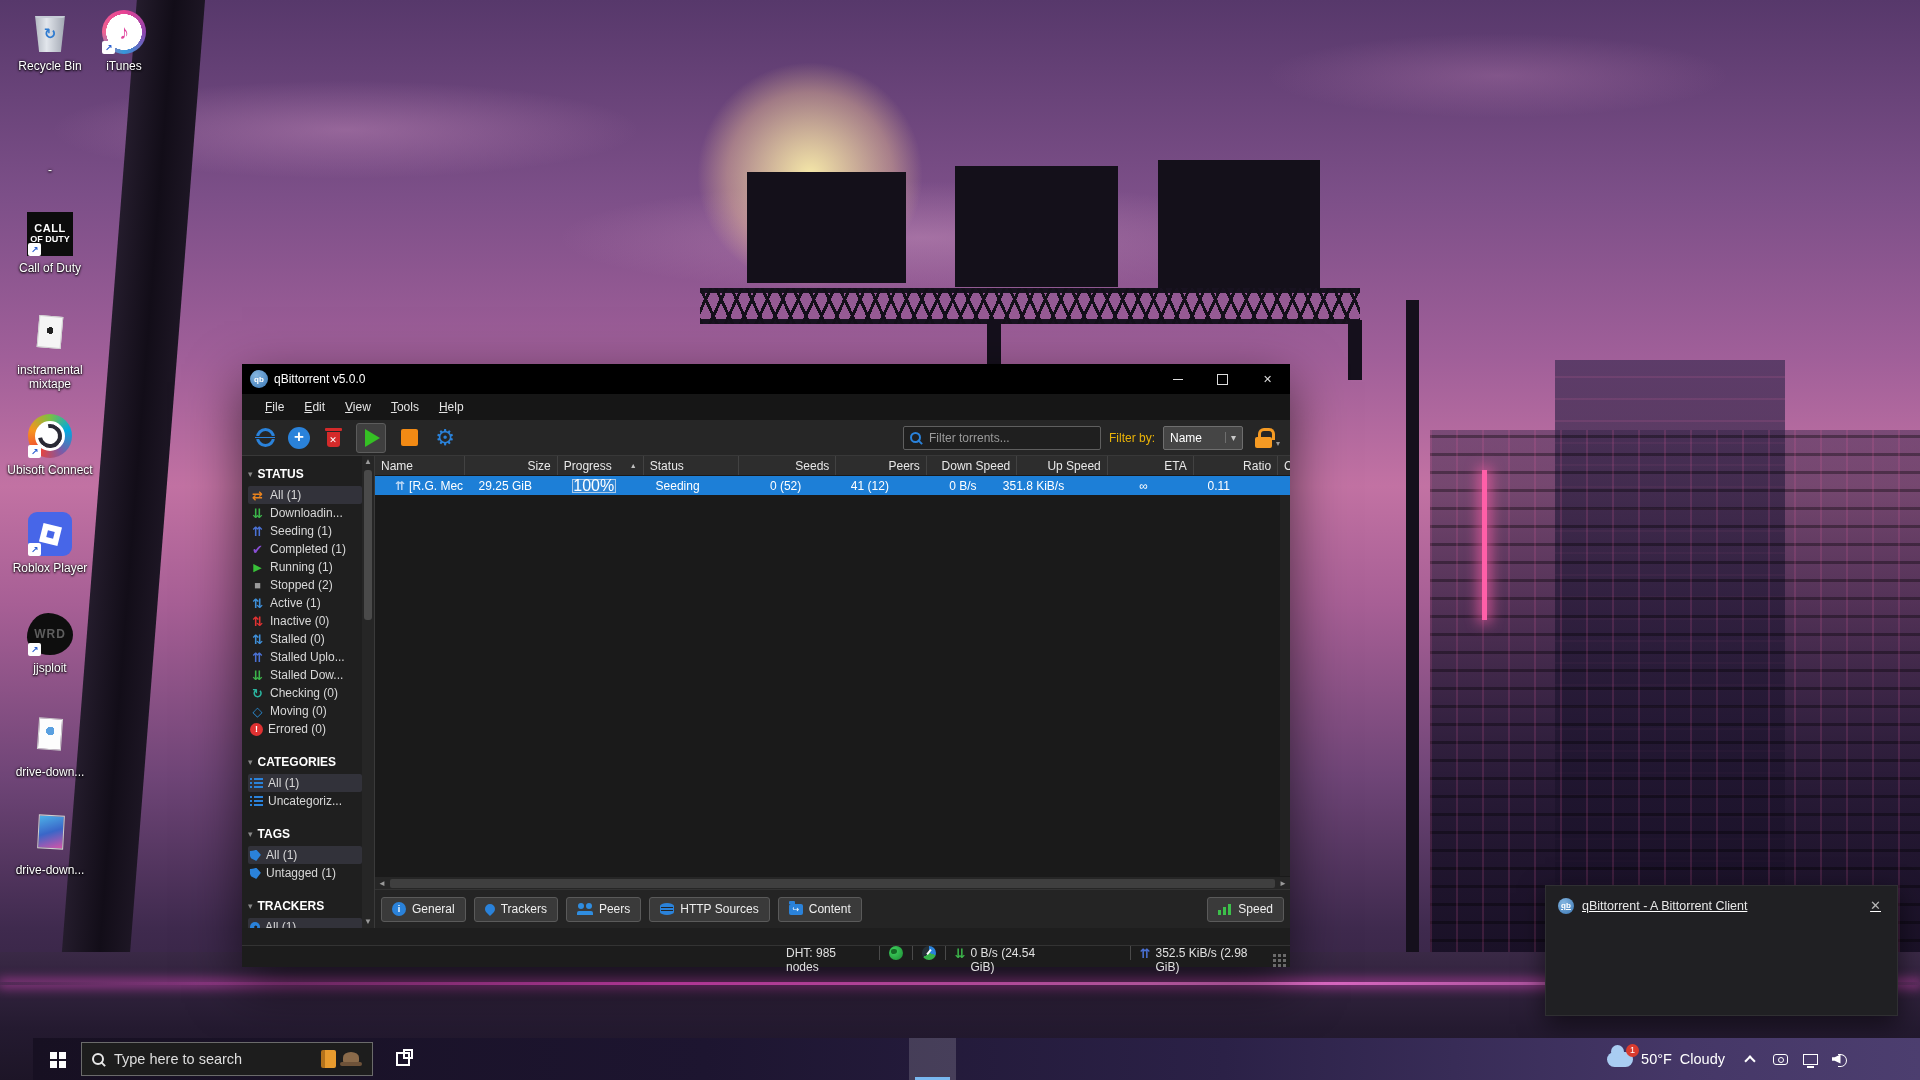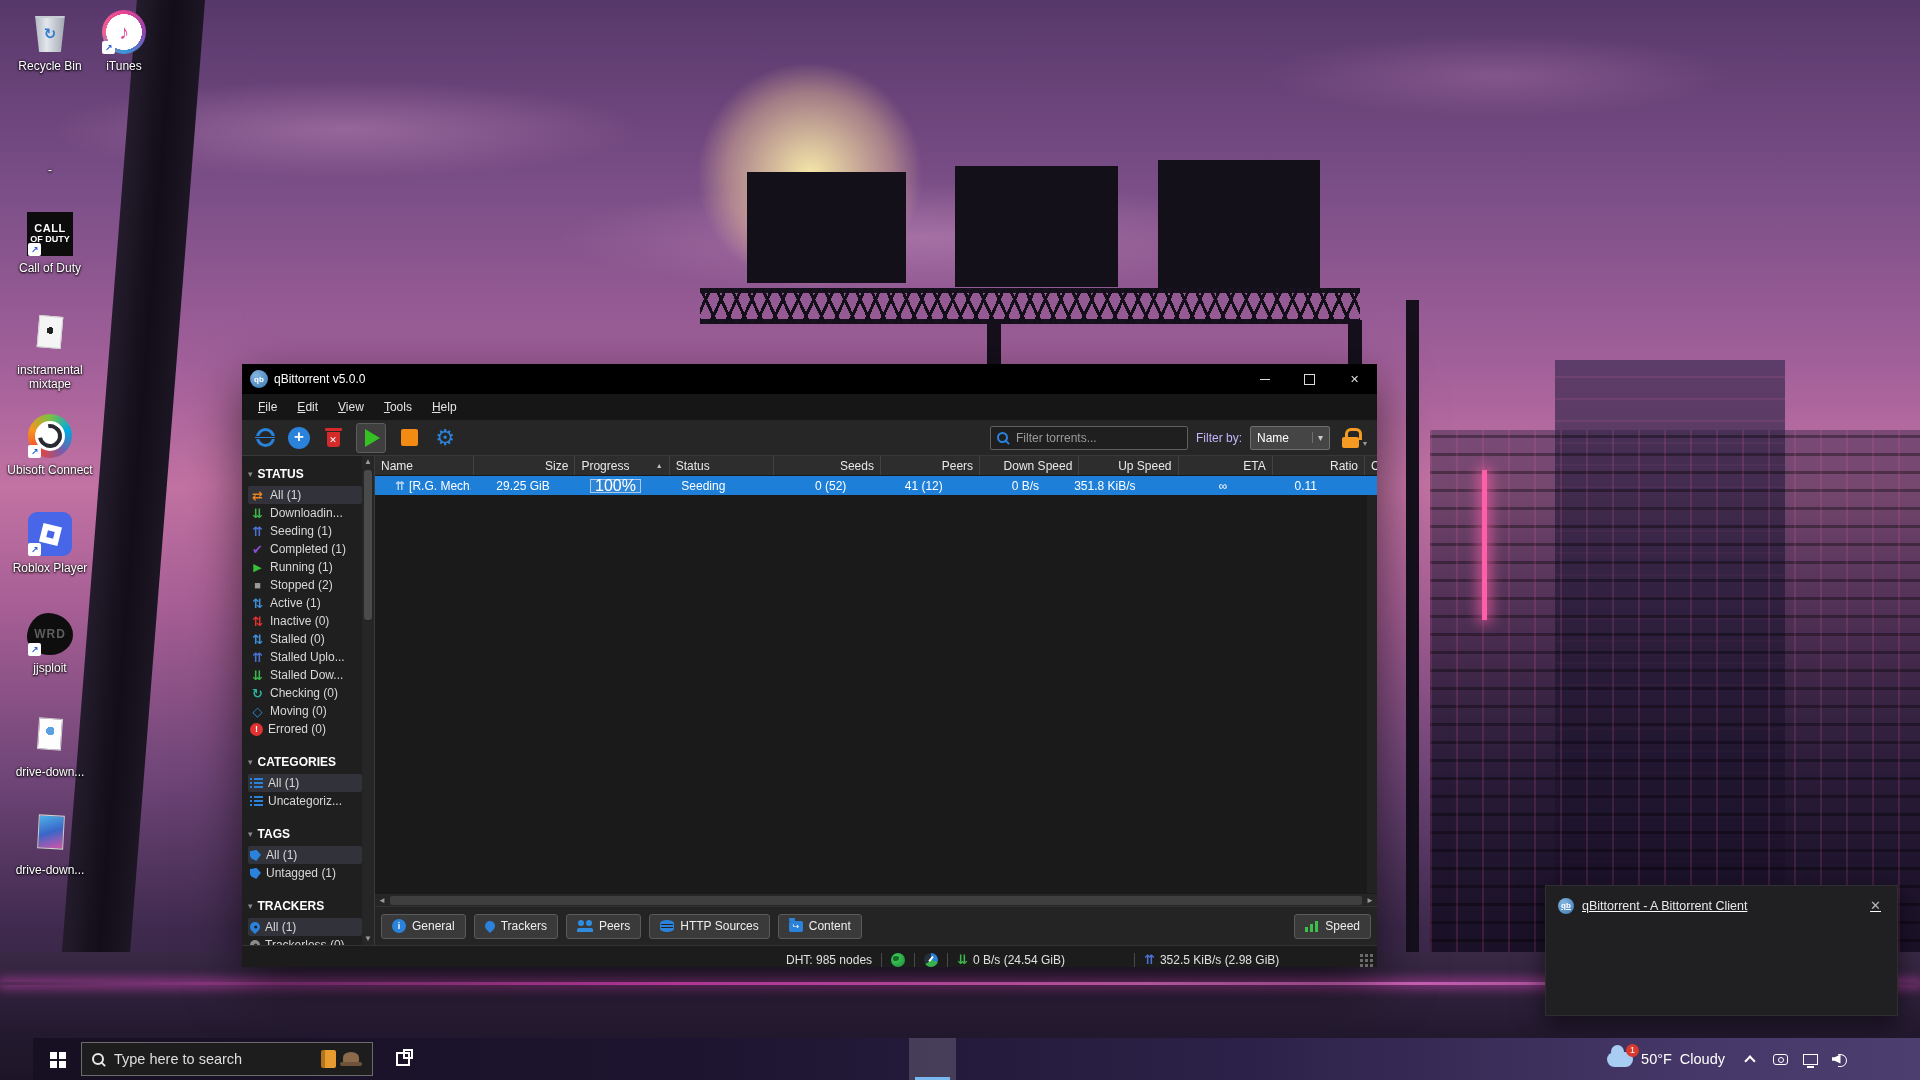--- a/index.html
+++ b/index.html
@@ -67,31 +67,31 @@
   .i-ubisoft .art{width:44px;height:44px;border-radius:50%;background:conic-gradient(#7ac143,#00a8e0,#7b5aa6,#ef4136,#f7941e,#7ac143);display:flex;align-items:center;justify-content:center;}
   .i-ubisoft .art::before{content:'';width:30px;height:30px;border-radius:50%;background:#fff;}
   .i-ubisoft .art::after{content:'';position:absolute;width:16px;height:16px;border:4px solid #2a2a35;border-left-color:transparent;border-radius:50%;transform:rotate(35deg);}
   .i-roblox .art{width:44px;height:44px;border-radius:9px;background:#4766e8;display:flex;align-items:center;justify-content:center;}
   .i-roblox .art::before{content:'';width:19px;height:19px;background:#fff;transform:rotate(14deg);}
   .i-roblox .art::after{content:'';position:absolute;width:7px;height:7px;background:#4766e8;transform:rotate(14deg);}
   .i-jjsploit .art{width:46px;height:42px;background:#0e0e0e;border-radius:46% 54% 50% 50%/58% 52% 48% 42%;display:flex;align-items:center;justify-content:center;}
   .i-jjsploit .art::before{content:'WRD';color:#5e5e5e;font-size:12px;font-weight:bold;letter-spacing:1px;}
 
   
-  .win{position:absolute;left:242px;top:364px;width:1135px;height:603px;background:#1e1e1e;box-shadow:0 18px 50px rgba(0,0,0,.6);display:flex;flex-direction:column;font-size:12px;color:#dcdcdc;}
+  .win{position:absolute;left:242px;top:364px;width:1048px;height:603px;background:#1e1e1e;box-shadow:0 18px 50px rgba(0,0,0,.6);display:flex;flex-direction:column;font-size:12px;color:#dcdcdc;}
   .titlebar{height:30px;background:#000;display:flex;align-items:center;flex:none;}
   .qblogo{width:18px;height:18px;border-radius:50%;background:radial-gradient(circle at 35% 30%,#85b6e0,#3a77b5);margin:0 6px 0 8px;display:flex;align-items:center;justify-content:center;flex:none;}
   .qblogo::before{content:'qb';color:#fff;font-size:8px;font-weight:bold;}
   .title-text{color:#fff;font-size:12px;}
   .tb-btns{margin-left:auto;display:flex;height:100%;}
   .tb-btn{width:45px;height:100%;display:flex;align-items:center;justify-content:center;color:#ddd;}
   .g-min::before{content:'';width:10px;height:1px;background:#ddd;}
   .g-max::before{content:'';width:9px;height:9px;border:1px solid #ddd;}
   .g-close::before{content:'✕';font-size:11px;}
-  .menubar{height:26px;background:#161616;display:flex;align-items:center;padding-left:6px;flex:none;}
+  .menubar{height:26px;background:#161616;display:flex;align-items:center;padding-left:13px;flex:none;}
   .menu-item{display:inline-block;padding:4px 10px;color:#e4e4e4;}
   .menu-item::first-letter{text-decoration:underline;}
   .toolbar{height:36px;background:#262626;border-bottom:1px solid #383838;display:flex;align-items:center;padding:0 10px;gap:10px;flex:none;}
   .tool{width:26px;height:26px;display:flex;align-items:center;justify-content:center;position:relative;}
   .t-link::before{content:'';width:13px;height:13px;border:3px solid #2a82da;border-radius:50%;}
   .t-link::after{content:'';position:absolute;width:22px;height:3px;background:#2a82da;box-shadow:0 0 0 1px #262626 inset;}
   .t-add{background:#2a82da;border-radius:50%;width:22px;height:22px;}
   .t-add::before{content:'+';color:#fff;font-size:17px;font-weight:bold;line-height:1;margin-top:-2px;}
   .t-del{flex-direction:column;}
   .t-del::before{content:'';width:17px;height:3px;background:#d42a2a;border-radius:1px;margin-bottom:1px;}
@@ -100,21 +100,21 @@
   .t-play::before{content:'';width:0;height:0;border-left:15px solid #35c024;border-top:9px solid transparent;border-bottom:9px solid transparent;margin-left:3px;}
   .t-stop::before{content:'';width:17px;height:17px;background:#f28a14;border-radius:2px;}
   .t-gear{color:#2a82da;font-size:22px;}
   .t-gear::before{content:'⚙';}
   .tb-right{margin-left:auto;display:flex;align-items:center;gap:8px;}
   .searchbox{width:198px;height:24px;background:#1f1f1f;border:1px solid #5f5f5f;border-radius:2px;display:flex;align-items:center;padding:0 6px;gap:6px;}
   .mag{width:11px;height:11px;border:2px solid #2a82da;border-radius:50%;position:relative;flex:none;}
   .mag::after{content:'';position:absolute;width:2px;height:6px;background:#2a82da;right:-2px;bottom:-4px;transform:rotate(-45deg);}
   .searchbox input{background:transparent;border:none;outline:none;color:#ddd;font-size:12px;width:100%;font-family:inherit;}
   .searchbox input::placeholder{color:#9a9a9a;}
-  .fby{color:#c4b5fd;}
+  .fby{color:#eab308;}
   .fselect{width:80px;height:24px;background:#454545;border:1px solid #6e6e6e;border-radius:2px;display:flex;align-items:center;padding:0 6px;color:#fff;}
   .fselect::after{content:'▾';margin-left:auto;color:#c8c8c8;font-size:10px;border-left:1px solid #6e6e6e;padding-left:5px;}
   .lock{width:17px;height:20px;position:relative;margin-left:4px;}
   .lock::before{content:'';position:absolute;top:0;left:3px;width:11px;height:9px;border:3px solid #f59a23;border-bottom:none;border-radius:6px 6px 0 0;}
   .lock::after{content:'';position:absolute;bottom:0;width:17px;height:11px;background:#f59a23;border-radius:2px;}
   .lock-caret{color:#9a9a9a;font-size:8px;align-self:flex-end;margin:0 0 2px -4px;}
 
   .body-row{flex:1;display:flex;min-height:0;}
   
   .sidebar{width:133px;background:#1f1f1f;border-right:1px solid #3a3a3a;position:relative;overflow:hidden;flex:none;}
@@ -181,21 +181,21 @@
   .tic.i-http::after{content:'';position:absolute;left:1px;right:1px;top:4px;height:5px;background:linear-gradient(#242424 0 1px,transparent 1px 3px,#242424 3px 4px,transparent 4px);}
   .tic.i-content{width:14px;height:11px;background:#2a82da;border-radius:2px;position:relative;}
   .tic.i-content::before{content:'';position:absolute;top:-3px;left:0;width:6px;height:3px;background:#2a82da;border-radius:1px 1px 0 0;}
   .tic.i-content::after{content:'↪';position:absolute;inset:0;color:#fff;font-size:8px;display:flex;align-items:center;justify-content:center;}
   .speedtab{margin-left:auto;}
   .tic.i-speedbars{width:14px;height:11px;background:
      linear-gradient(#3cc04a,#3cc04a) 0 100%/3px 5px,
      linear-gradient(#3cc04a,#3cc04a) 5px 100%/3px 8px,
      linear-gradient(#3cc04a,#3cc04a) 10px 100%/3px 11px;background-repeat:no-repeat;}
   
-  .statusbar{height:22px;background:#1c1c1c;border-top:1px solid #333;display:flex;align-items:flex-end;flex:none;font-size:12px;color:#e0e0e0;padding:0 4px;}
+  .statusbar{height:22px;background:#1c1c1c;border-top:1px solid #333;display:flex;align-items:flex-start;flex:none;font-size:12px;color:#e0e0e0;padding:0 4px;margin-top:17px;}
   .sb-spacer{flex:0 0 540px;}
   .sb-sep{width:1px;height:14px;background:#4a4a4a;margin:0 9px;}
   .globe{width:14px;height:14px;border-radius:50%;background:radial-gradient(circle at 35% 35%,#3fd45f,#1d8a34);position:relative;}
   .globe::after{content:'';position:absolute;left:2px;top:3px;width:6px;height:5px;background:#156b26;border-radius:50% 40% 60% 50%;}
   .gauge{width:14px;height:14px;border-radius:50%;background:conic-gradient(#2a82da 0 30%,#35b24a 30% 65%,#253038 65%);position:relative;}
   .gauge::after{content:'';position:absolute;left:6px;top:3px;width:2px;height:6px;background:#fff;transform:rotate(40deg);}
   .sb-dn{color:#3cb54a;font-weight:bold;font-size:13px;margin-right:5px;}
   .sb-dn::before{content:'⇊';}
   .sb-up{color:#4a71d4;font-weight:bold;font-size:13px;margin-right:5px;}
   .sb-up::before{content:'⇈';}

